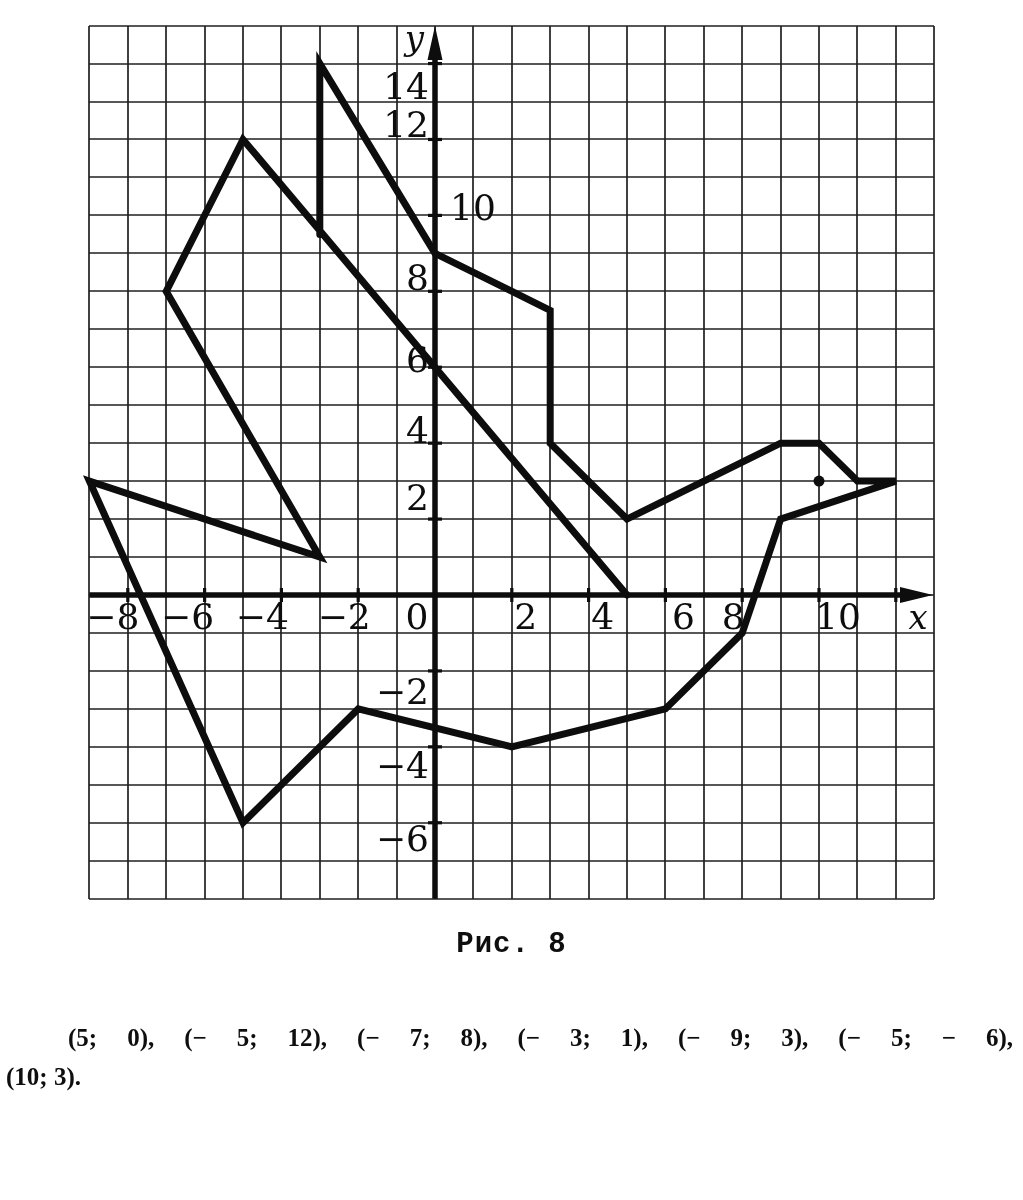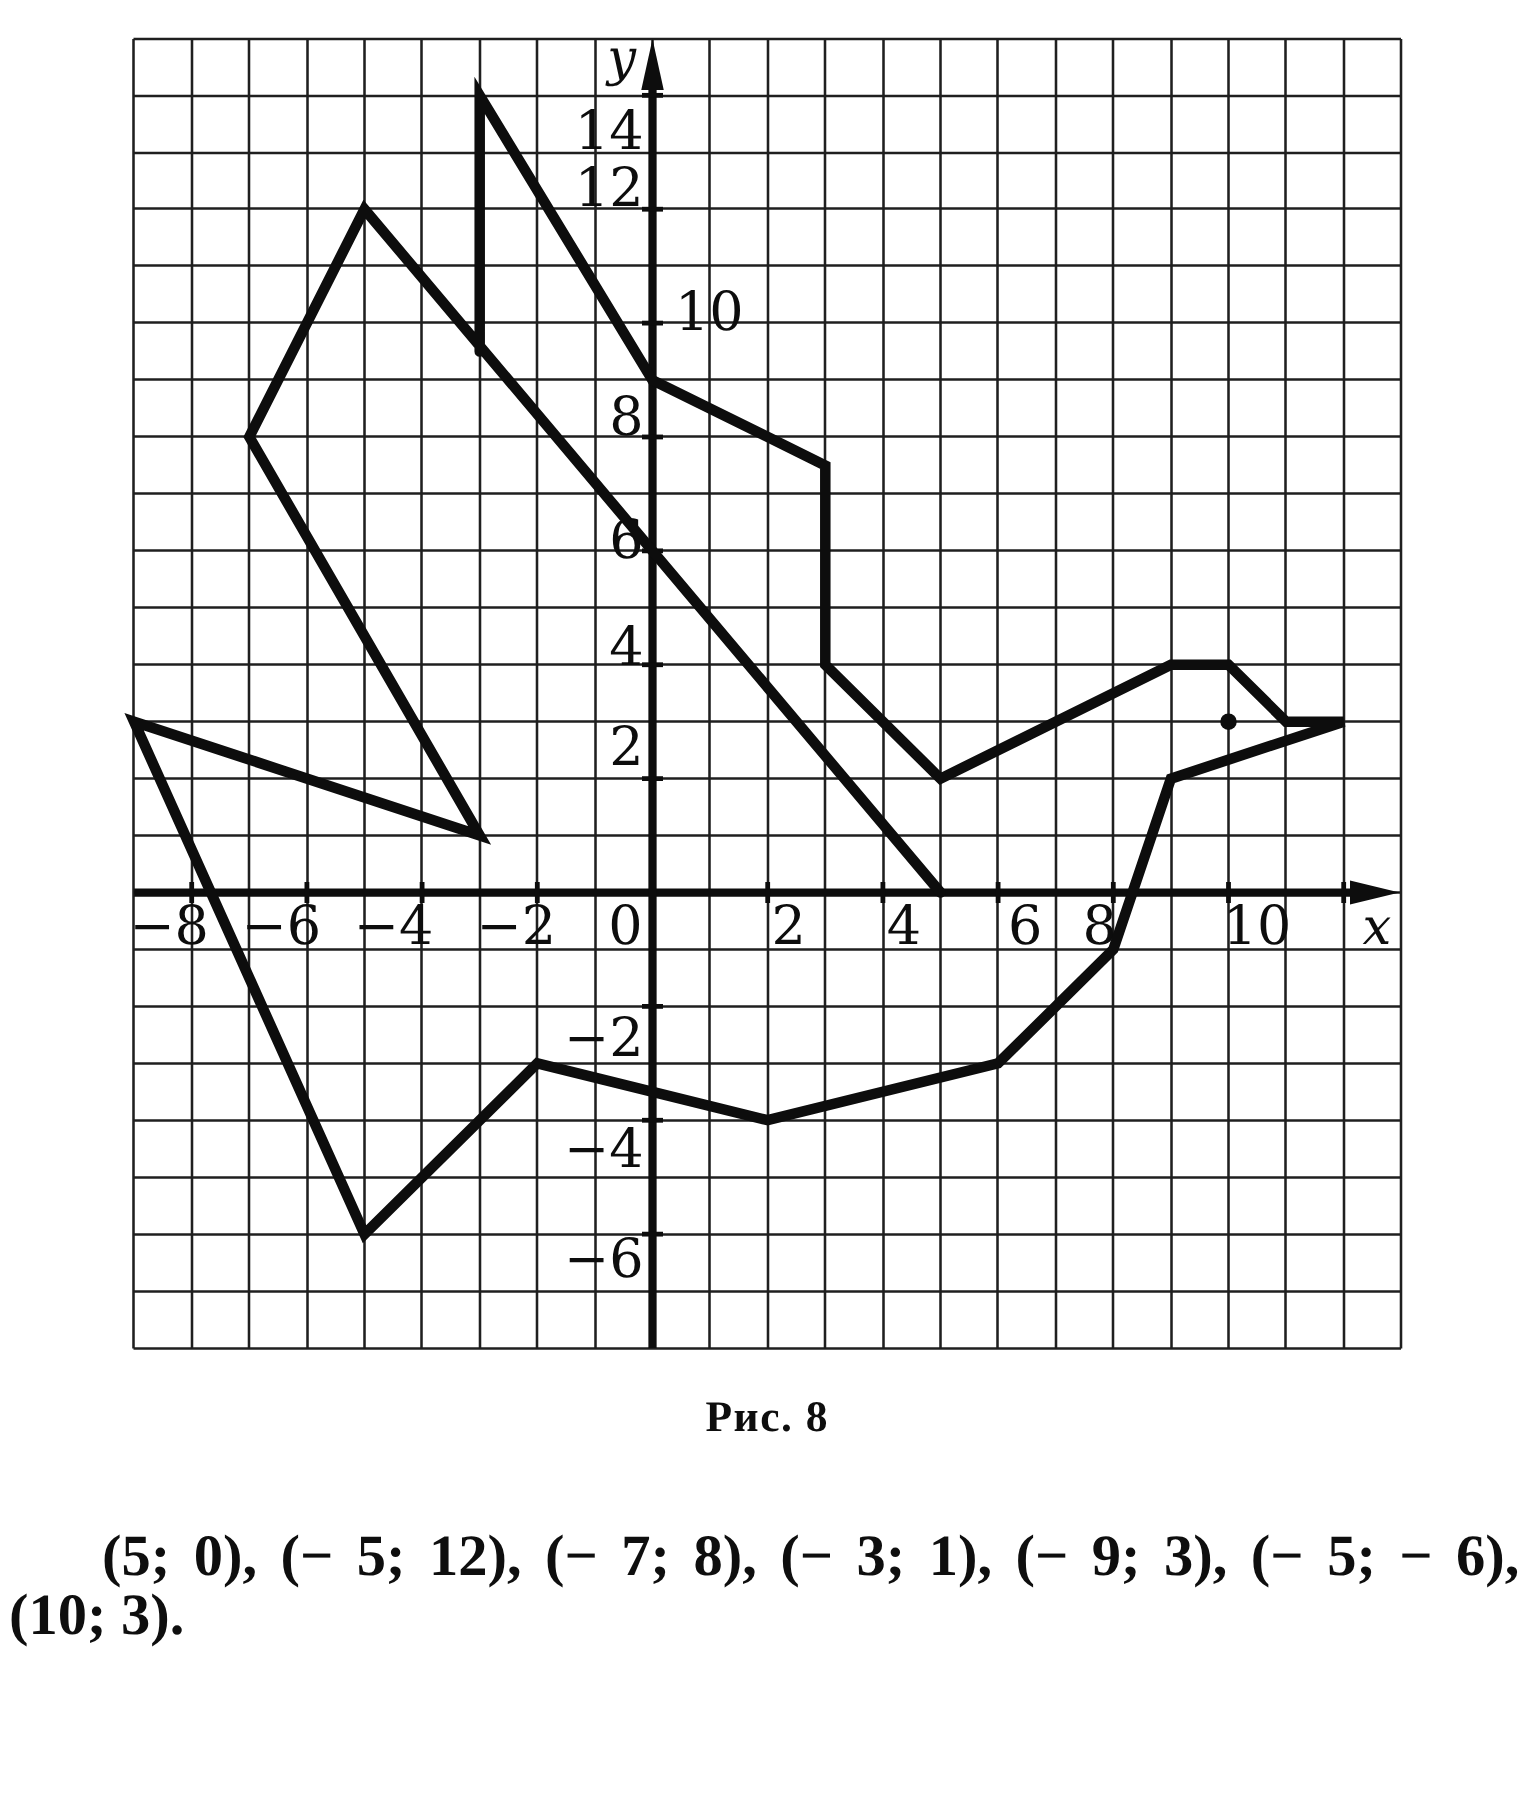--- a/index.html
+++ b/index.html
@@ -11,32 +11,32 @@
   .page {
     position: relative;
     width: 1023px; height: 1200px;
     background: #ffffff;
     overflow: hidden;
   }
   #plot { display: block; }
   .caption {
     margin-top: 16px;
     text-align: center;
-    font-family: Liberation Serif, serif;
+    font-family: Liberation Mono, monospace;
     font-weight: bold;
     font-size: 29px;
     line-height: 34px;
     color: #0e0e0e;
     letter-spacing: 1px;
   }
   .coords {
     margin: 56px 10px 0 6px;
     font-family: "Liberation Serif", serif;
     font-weight: bold;
-    font-size: 39px;
+    font-size: 25px;
     line-height: 39px;
     color: #0e0e0e;
   }
   .coords .jline {
     text-align: justify;
     text-align-last: justify;
     -moz-text-align-last: justify;
   }
   .coords .l1 { text-indent: 62px; }
   .coords .l4 { text-align: left; text-align-last: left; }

